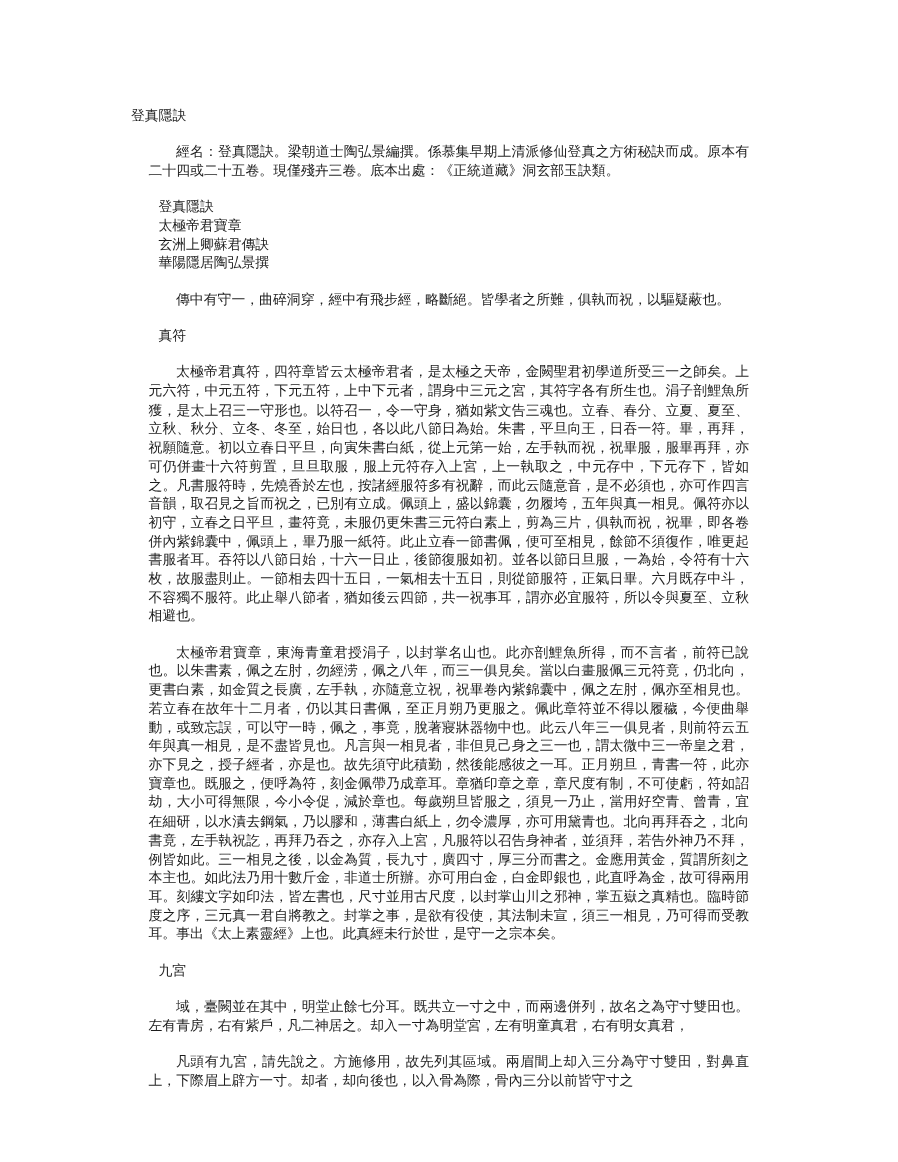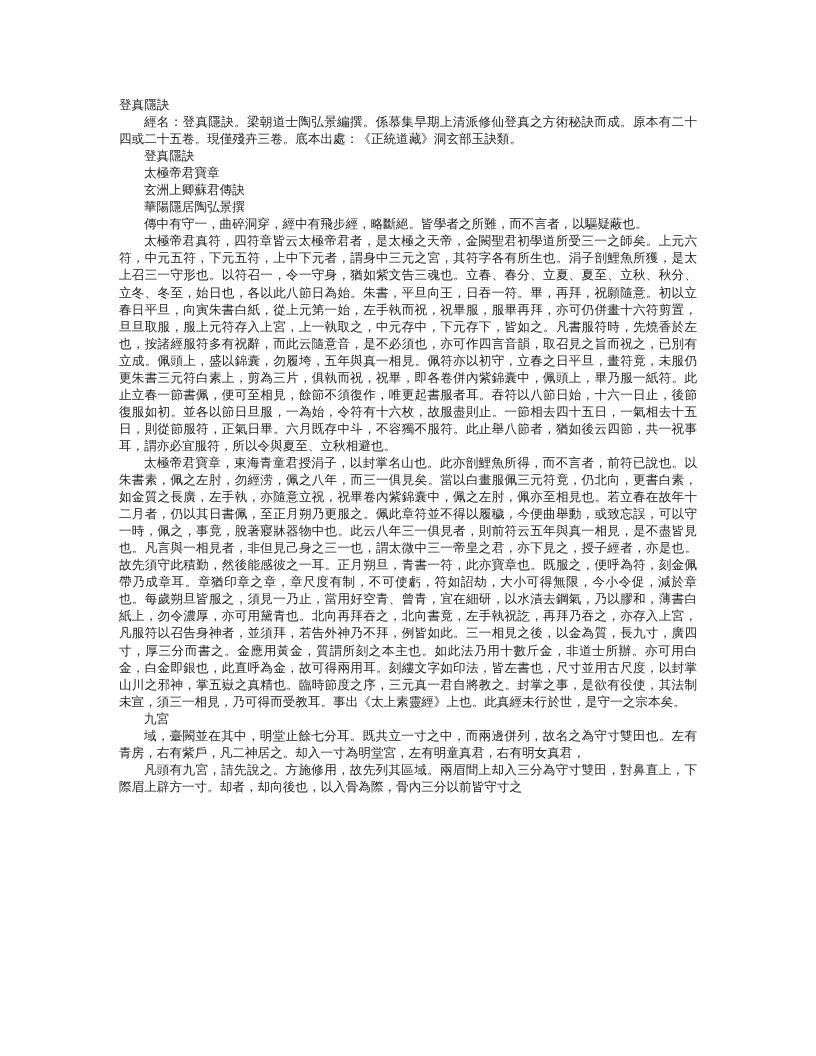--- a/index.html
+++ b/index.html
@@ -27,21 +27,21 @@
     font-size: 12.6px;
     line-height: 17.05px;
     text-align: justify;
     text-justify: inter-character;
     -webkit-text-size-adjust: none;
     letter-spacing: 0px;
     word-break: break-all;
     color: #1c1c1c;
   }
   .para {
-    margin: 0;
+    margin: 16px;
     padding: 0;
     text-indent: 25px;
     text-align: justify;
     text-justify: inter-character;
     word-break: break-all;
   }
   .heading-line {
     margin: 0;
     padding: 0;
     text-indent: 25px;
@@ -67,22 +67,23 @@
     <div class="para">經名：登真隱訣。梁朝道士陶弘景編撰。係慕集早期上清派修仙登真之方術秘訣而成。原本有二十四或二十五卷。現僅殘卉三卷。底本出處：《正統道藏》洞玄部玉訣類。</div>
 
     <div class="heading-line">登真隱訣</div>
 
     <div class="heading-line">太極帝君寶章</div>
 
     <div class="heading-line">玄洲上卿蘇君傳訣</div>
 
     <div class="heading-line">華陽隱居陶弘景撰</div>
 
-    <div class="para">傳中有守一，曲碎洞穿，經中有飛步經，略斷絕。皆學者之所難，而不言者，以驅疑蔽也。</div>
+    <div class="para">傳中有守一，曲碎洞穿，經中有飛步經，略斷絕。皆學者之所難，俱執而祝，以驅疑蔽也。</div>
 
+    <div class="heading-line">真符</div>
 
     <div class="para">太極帝君真符，四符章皆云太極帝君者，是太極之天帝，金闕聖君初學道所受三一之師矣。上元六符，中元五符，下元五符，上中下元者，謂身中三元之宮，其符字各有所生也。涓子剖鯉魚所獲，是太上召三一守形也。以符召一，令一守身，猶如紫文告三魂也。立春、春分、立夏、夏至、立秋、秋分、立冬、冬至，始日也，各以此八節日為始。朱書，平旦向王，日吞一符。畢，再拜，祝願隨意。初以立春日平旦，向寅朱書白紙，從上元第一始，左手執而祝，祝畢服，服畢再拜，亦可仍併畫十六符剪置，旦旦取服，服上元符存入上宮，上一執取之，中元存中，下元存下，皆如之。凡書服符時，先燒香於左也，按諸經服符多有祝辭，而此云隨意音，是不必須也，亦可作四言音韻，取召見之旨而祝之，已別有立成。佩頭上，盛以錦囊，勿履垮，五年與真一相見。佩符亦以初守，立春之日平旦，畫符竟，未服仍更朱書三元符白素上，剪為三片，俱執而祝，祝畢，即各卷併內紫錦囊中，佩頭上，畢乃服一紙符。此止立春一節書佩，便可至相見，餘節不須復作，唯更起書服者耳。吞符以八節日始，十六一日止，後節復服如初。並各以節日旦服，一為始，令符有十六枚，故服盡則止。一節相去四十五日，一氣相去十五日，則從節服符，正氣日畢。六月既存中斗，不容獨不服符。此止舉八節者，猶如後云四節，共一祝事耳，謂亦必宜服符，所以令與夏至、立秋相避也。</div>
 
 
     <div class="para">太極帝君寶章，東海青童君授涓子，以封掌名山也。此亦剖鯉魚所得，而不言者，前符已說也。以朱書素，佩之左肘，勿經涝，佩之八年，而三一俱見矣。當以白畫服佩三元符竟，仍北向，更書白素，如金質之長廣，左手執，亦隨意立祝，祝畢卷內紫錦囊中，佩之左肘，佩亦至相見也。若立春在故年十二月者，仍以其日書佩，至正月朔乃更服之。佩此章符並不得以履穢，今便曲舉動，或致忘誤，可以守一時，佩之，事竟，脫著寢牀器物中也。此云八年三一俱見者，則前符云五年與真一相見，是不盡皆見也。凡言與一相見者，非但見己身之三一也，謂太微中三一帝皇之君，亦下見之，授子經者，亦是也。故先須守此積勤，然後能感彼之一耳。正月朔旦，青書一符，此亦寶章也。既服之，便呼為符，刻金佩帶乃成章耳。章猶印章之章，章尺度有制，不可使虧，符如詔劫，大小可得無限，今小令促，減於章也。每歲朔旦皆服之，須見一乃止，當用好空青、曾青，宜在細研，以水漬去鋼氣，乃以膠和，薄書白紙上，勿令濃厚，亦可用黛青也。北向再拜吞之，北向書竟，左手執祝訖，再拜乃吞之，亦存入上宮，凡服符以召告身神者，並須拜，若告外神乃不拜，例皆如此。三一相見之後，以金為質，長九寸，廣四寸，厚三分而書之。金應用黃金，質謂所刻之本主也。如此法乃用十數斤金，非道士所辦。亦可用白金，白金即銀也，此直呼為金，故可得兩用耳。刻縷文字如印法，皆左書也，尺寸並用古尺度，以封掌山川之邪神，掌五嶽之真精也。臨時節度之序，三元真一君自將教之。封掌之事，是欲有役使，其法制未宣，須三一相見，乃可得而受教耳。事出《太上素靈經》上也。此真經未行於世，是守一之宗本矣。</div>
 
     <div class="heading-line">九宮</div>
 
     <div class="para">域，臺闕並在其中，明堂止餘七分耳。既共立一寸之中，而兩邊併列，故名之為守寸雙田也。左有青房，右有紫戶，凡二神居之。却入一寸為明堂宮，左有明童真君，右有明女真君，</div>
 

